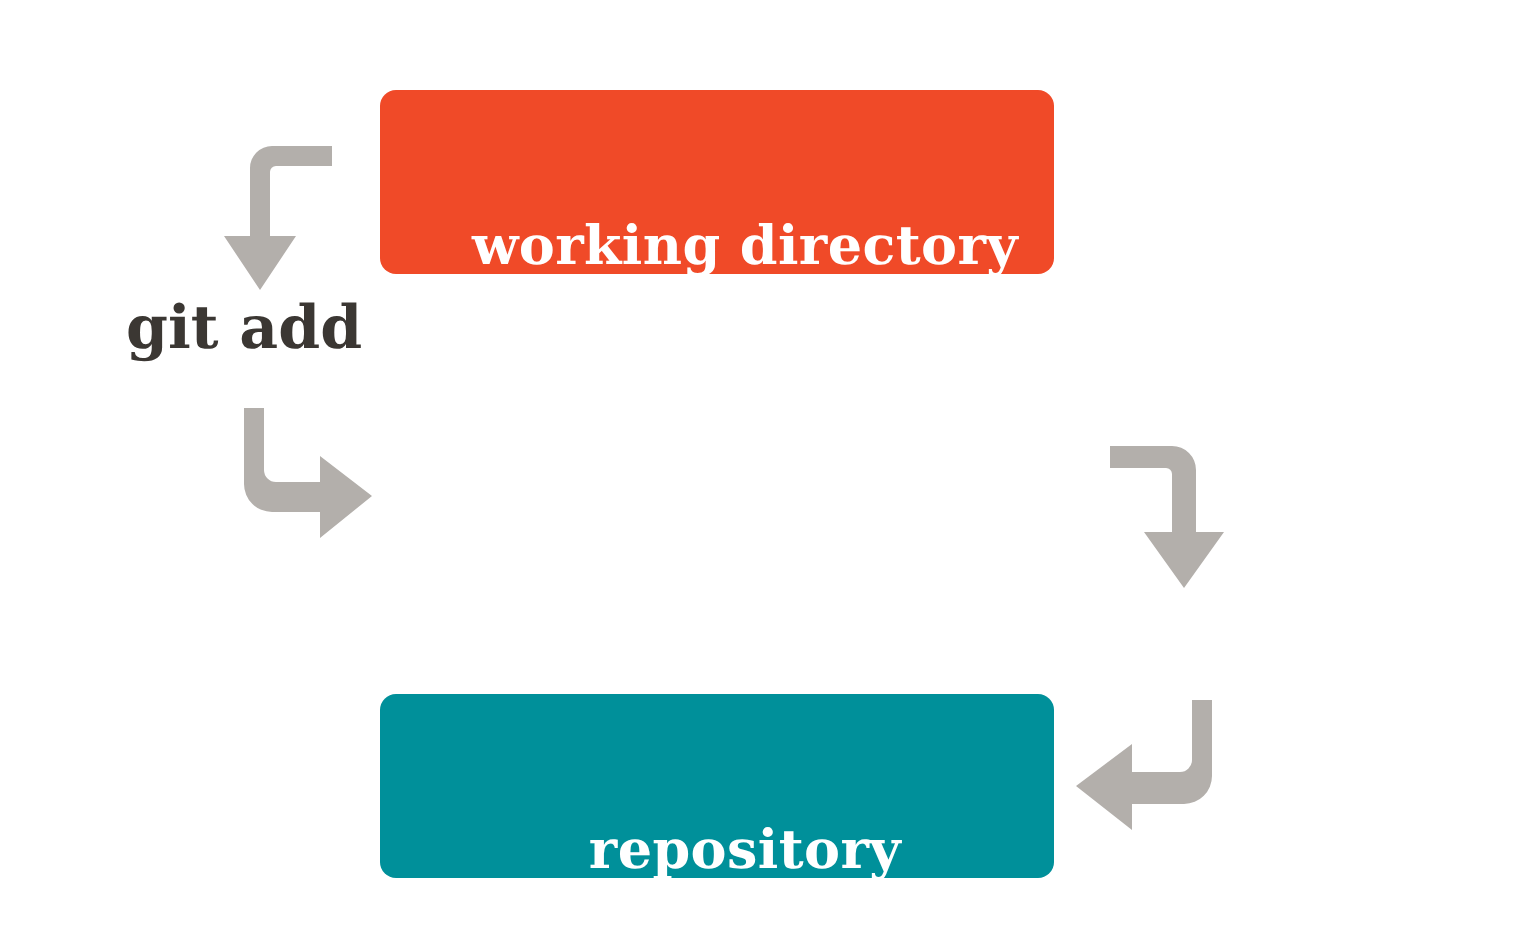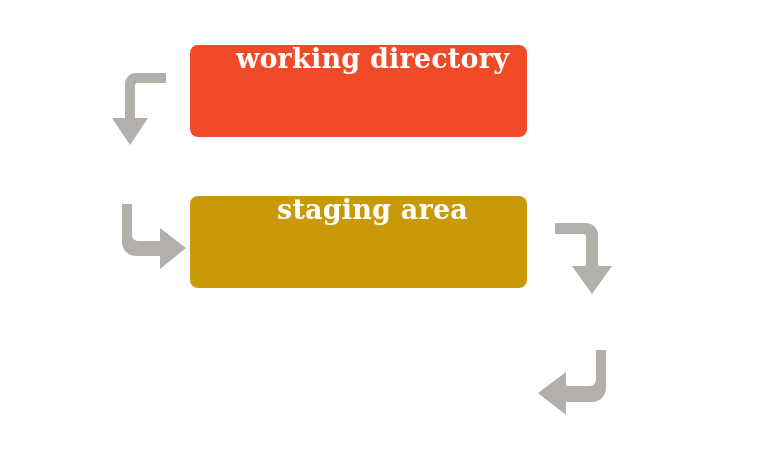--- a/index.html
+++ b/index.html
@@ -15,21 +15,21 @@
   }
   #diagram {
     position: relative;
     width: 757px;
     height: 475px;
   }
   .stage-box {
     position: absolute;
     border-radius: 8px;
     display: flex;
-    align-items: flex-start;
+    align-items: flex-end;
     justify-content: center;
     box-sizing: border-box;
     padding-left: 28px;
   }
   .stage-label {
     color: #ffffff;
     font-family: "DejaVu Serif", serif;
     font-weight: bold;
     font-size: 27px;
     letter-spacing: 0.2px;
@@ -98,20 +98,21 @@
   </svg>
 
   <svg id="arrow-commit-to-repo" class="arrow-svg" width="94" height="74" viewBox="0 0 94 74">
     <path d="M 72 2 L 72 40 A 14 14 0 0 1 58 54 L 32 54 L 32 67 L 4 45 L 32 24 L 32 38 L 56 38 A 6 6 0 0 0 62 32 L 62 2 Z" fill="#b3afab"></path>
   </svg>
 
   <div id="box-working-directory" class="stage-box" style="background:#f04a28;">
     <span class="stage-label">working directory</span>
   </div>
 
-  <div id="box-staging-area" class="stage-box" style="background:#c89a0a;">
-    <span class="stage-label">staging area</span>
+
+  <div id="box-repository" class="stage-box" style="background:#00909a;">
+    <span class="stage-label">repository</span>
   </div>
 
-
+  <div id="label-git-add" class="command-label">git add</div>
 
 
 </div>
 
 </body></html>

